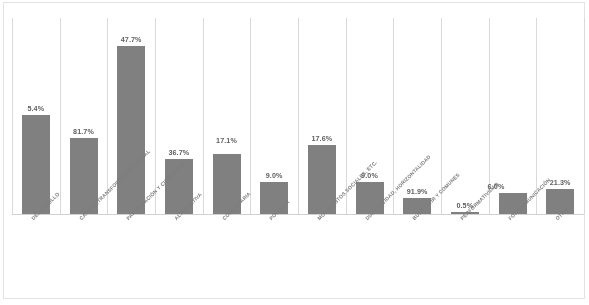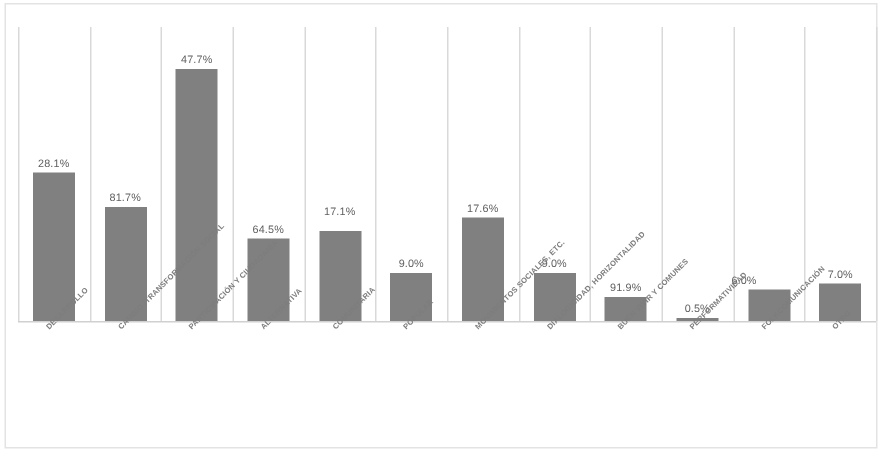--- a/index.html
+++ b/index.html
@@ -64,21 +64,21 @@
   .bar {
     position: absolute;
     bottom: 0;
     background: #808080;
   }
 
   
   .bar-value {
     position: absolute;
     font-size: 7.2px;
-    font-weight: normal;
+    font-weight: bold;
     color: #5f5f5f;
     letter-spacing: 0.1px;
     text-align: center;
     white-space: nowrap;
     line-height: 9px;
   }
 
   
   .cat-label {
     position: absolute;
@@ -128,32 +128,32 @@
           <div class="bar" title="BUEN VIVIR Y COMUNES 4.5%" style="left: 391.167px; width: 28px; height: 15.8919px; background: rgb(128, 128, 128);"></div>
           <div class="bar" title="PERFORMATIVIDAD 0.5%" style="left: 438.833px; width: 28px; height: 1.76577px; background: rgb(128, 128, 128);"></div>
           <div class="bar" title="FOLKCOMUNICACIÓN 6.0%" style="left: 486.5px; width: 28px; height: 21.1892px; background: rgb(128, 128, 128);"></div>
           <div class="bar" title="OTRO 7.0%" style="left: 534.167px; width: 28px; height: 24.7207px; background: rgb(128, 128, 128);"></div>
         </div>
     </div>
 
     <div class="axis-line"></div>
 
     <div id="valuelabels">
-        <div class="bar-value" style="left: 1.83333px; width: 60px; top: 100.764px; color: rgb(95, 95, 95);">28.1%</div>
+        <div class="bar-value" style="left: 1.83333px; width: 60px; top: 100.764px; color: rgb(95, 95, 95);">5.4%</div>
         <div class="bar-value" style="left: 49.5px; width: 60px; top: 123.719px; color: rgb(95, 95, 95);">81.7%</div>
         <div class="bar-value" style="left: 97.1667px; width: 60px; top: 31.5459px; color: rgb(95, 95, 95);">47.7%</div>
-        <div class="bar-value" style="left: 144.833px; width: 60px; top: 144.908px; color: rgb(95, 95, 95);">64.5%</div>
+        <div class="bar-value" style="left: 144.833px; width: 60px; top: 144.908px; color: rgb(95, 95, 95);">36.7%</div>
         <div class="bar-value" style="left: 192.5px; width: 60px; top: 133px; color: rgb(95, 95, 95);">17.1%</div>
         <div class="bar-value" style="left: 240.167px; width: 60px; top: 168.216px; color: rgb(95, 95, 95);">9.0%</div>
         <div class="bar-value" style="left: 287.833px; width: 60px; top: 130.782px; color: rgb(95, 95, 95);">17.6%</div>
         <div class="bar-value" style="left: 335.5px; width: 60px; top: 168.216px; color: rgb(95, 95, 95);">9.0%</div>
         <div class="bar-value" style="left: 383.167px; width: 60px; top: 184.108px; color: rgb(95, 95, 95);">91.9%</div>
         <div class="bar-value" style="left: 430.833px; width: 60px; top: 198.234px; color: rgb(95, 95, 95);">0.5%</div>
         <div class="bar-value" style="left: 462px; width: 60px; top: 178.811px; color: rgb(95, 95, 95);">6.0%</div>
-        <div class="bar-value" style="left: 526.167px; width: 60px; top: 175.279px; color: rgb(95, 95, 95);">7.0%</div>
+        <div class="bar-value" style="left: 526.167px; width: 60px; top: 175.279px; color: rgb(95, 95, 95);">21.3%</div>
       </div>
     <div id="catlabels">
         <div class="cat-label" style="left: 25.8333px;">DESARROLLO</div>
         <div class="cat-label" style="left: 73.5px;">CAMBIO /TRANSFORMACIÓN SOCIAL</div>
         <div class="cat-label" style="left: 121.167px;">PARTICIPACIÓN Y CIUDADANÍA</div>
         <div class="cat-label" style="left: 168.833px;">ALTERNATIVA</div>
         <div class="cat-label" style="left: 216.5px;">COMUNITARIA</div>
         <div class="cat-label" style="left: 264.167px;">POPULAR</div>
         <div class="cat-label" style="left: 311.833px;">MOVIMIENTOS SOCIALES, ETC.</div>
         <div class="cat-label" style="left: 359.5px;">DIALOGICIDAD, HORIZONTALIDAD</div>

